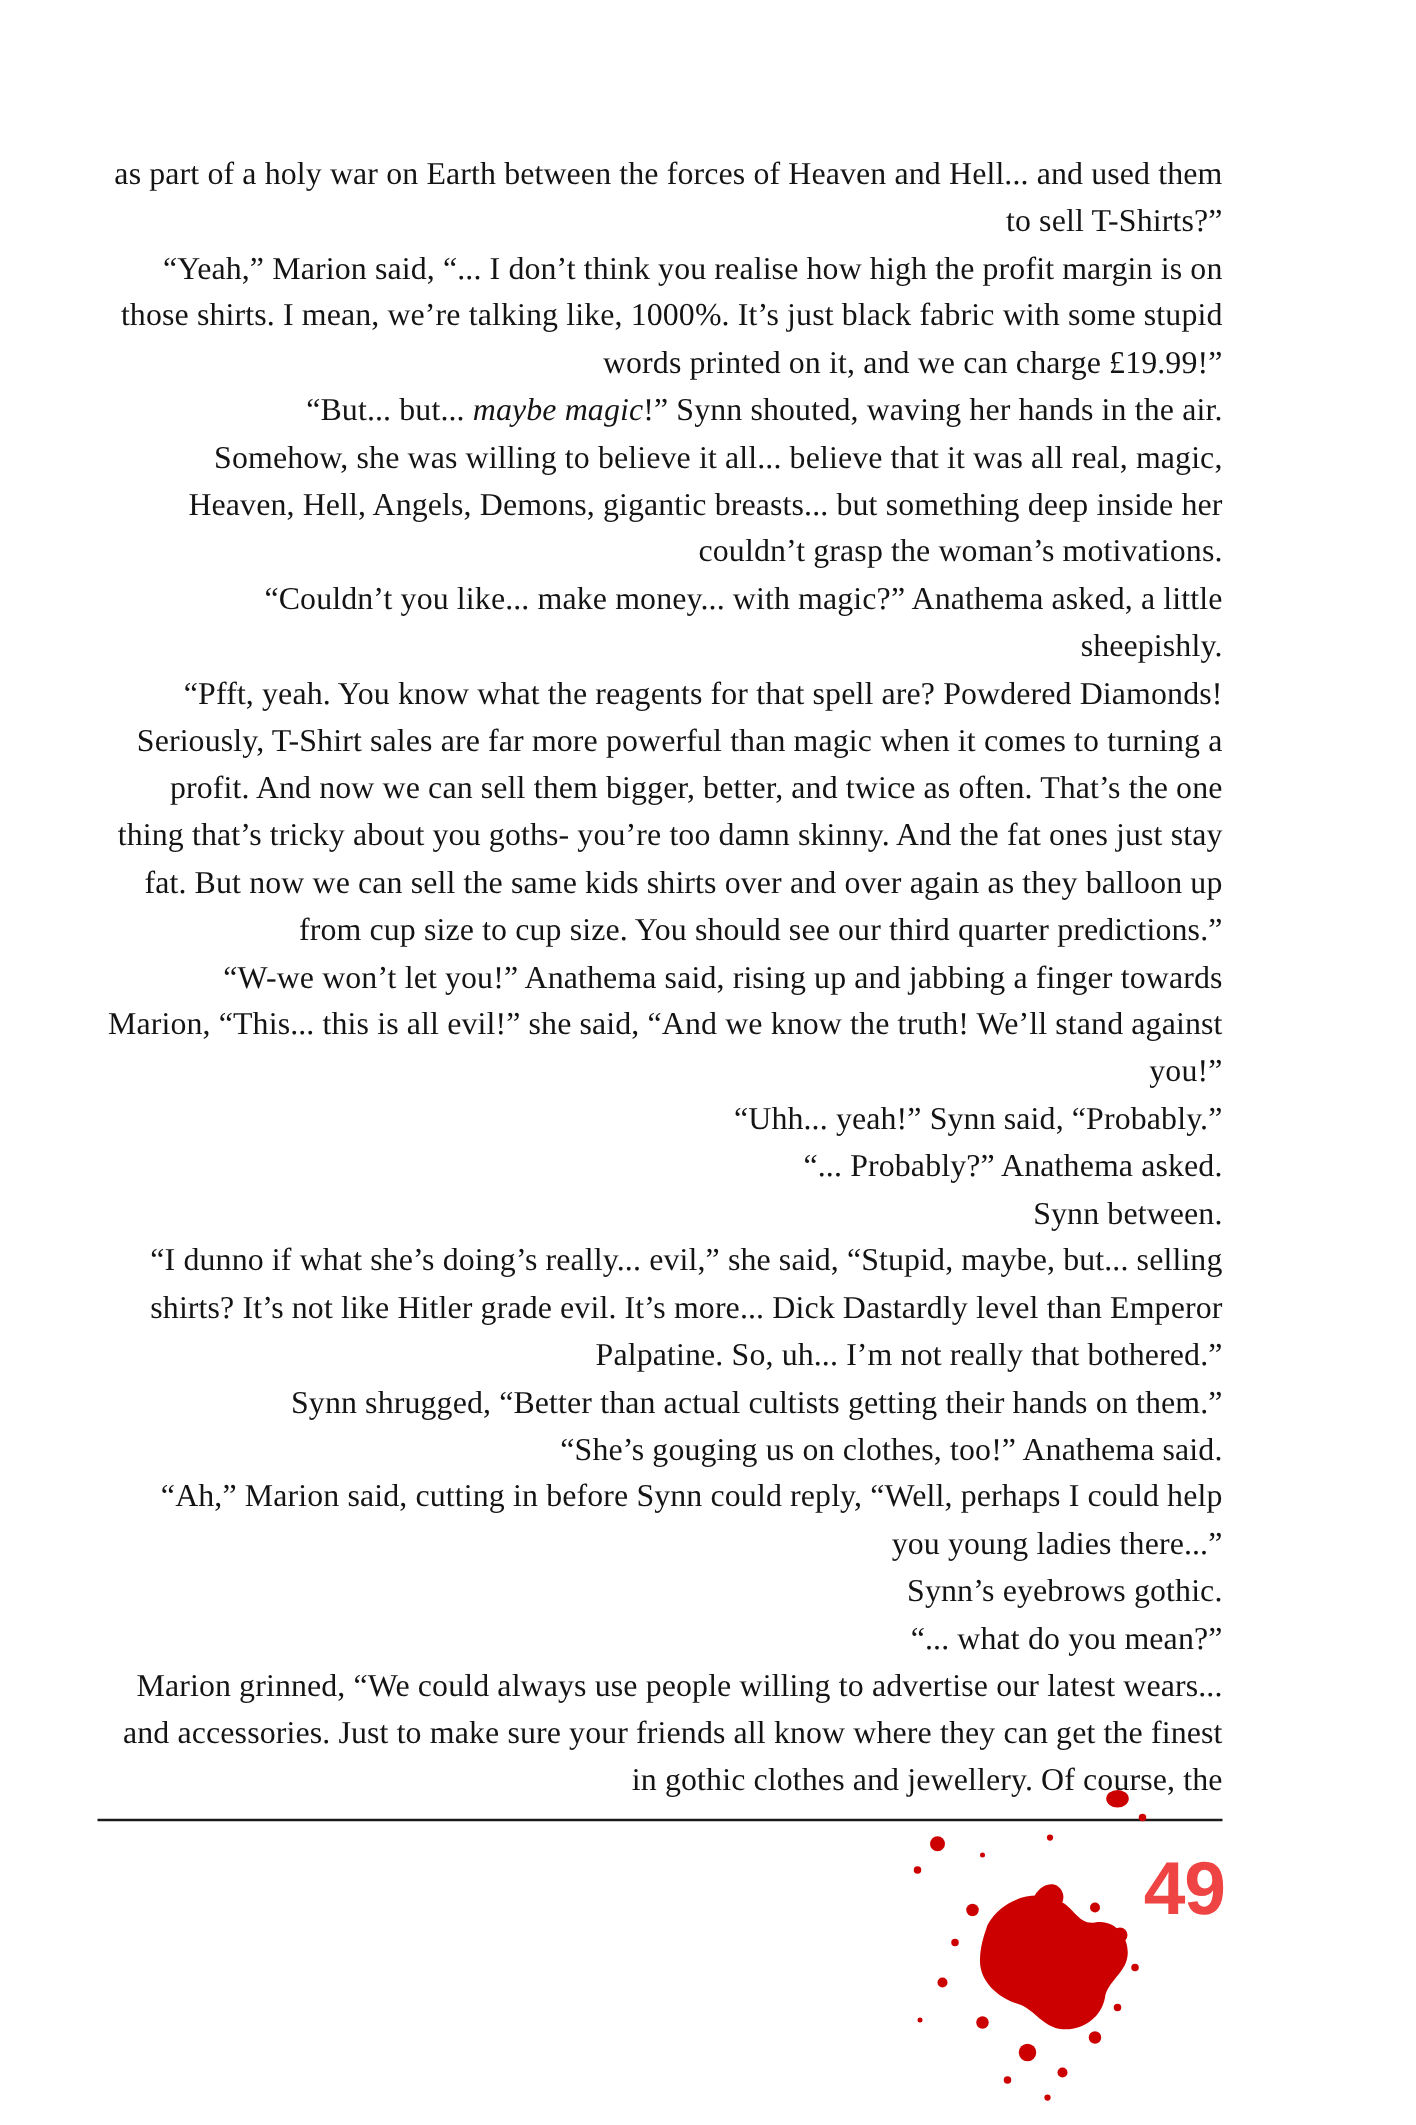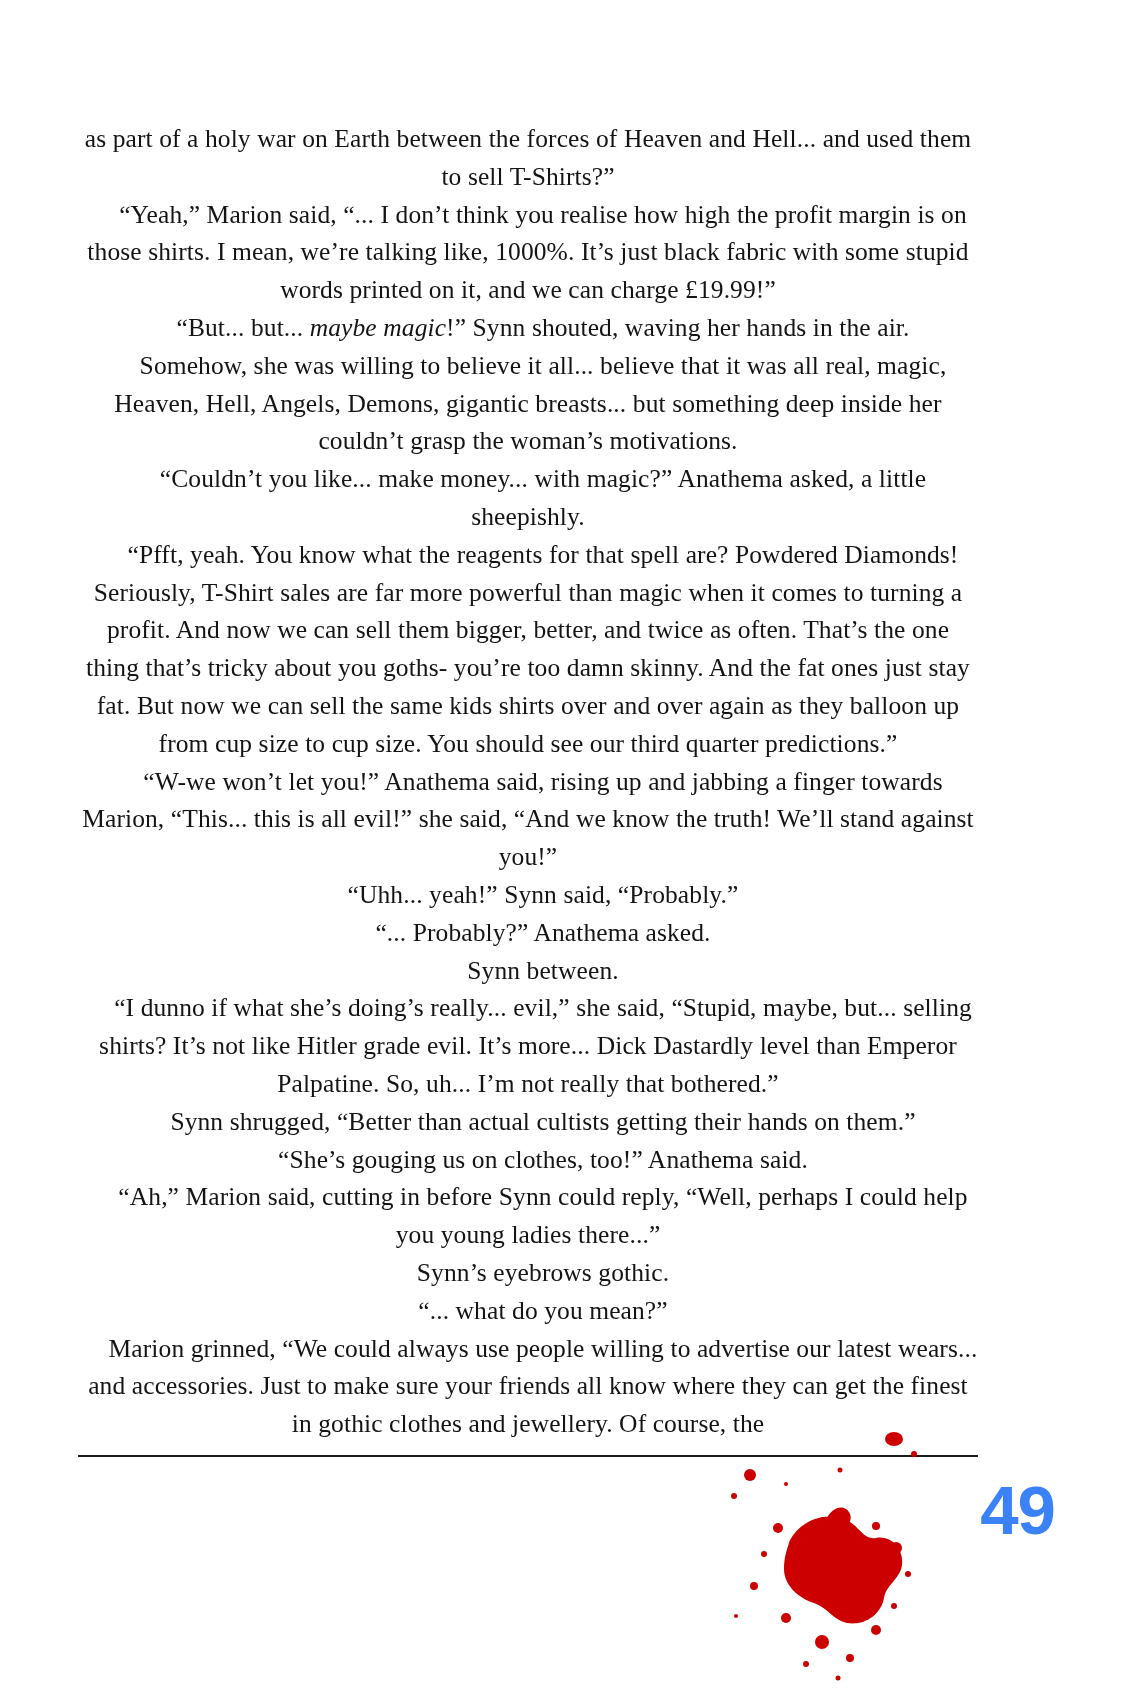--- a/index.html
+++ b/index.html
@@ -22,21 +22,21 @@
   .text-column {
     position: absolute;
     left: 78px;
     top: 120px;
     width: 900px;
   }
   .para {
     margin: 0;
     font-size: 25.5px;
     line-height: 37.8px;
-    text-align: center;
+    text-align: right;
     text-indent: 30px;
     color: #141414;
     letter-spacing: 0.1px;
   }
   .para.no-indent {
     text-indent: 0;
   }
   .para em {
     font-style: italic;
   }
@@ -46,26 +46,25 @@
     top: 1455px;
     width: 900px;
     height: 2px;
     background: #1b1b1b;
   }
   .folio {
     position: absolute;
     right: 78px;
     top: 1478px;
     width: 140px;
-    text-align: right;
     font-family: "Liberation Sans", sans-serif;
     font-weight: bold;
-    font-size: 69px;
+    font-size: 60px;
     line-height: 66px;
-    color: #3b82f6;
+    color: #ef4444;
     letter-spacing: -1px;
   }
   
   .splatter {
     position: absolute;
     left: 690px;
     top: 1420px;
     width: 290px;
     height: 270px;
     pointer-events: none;

